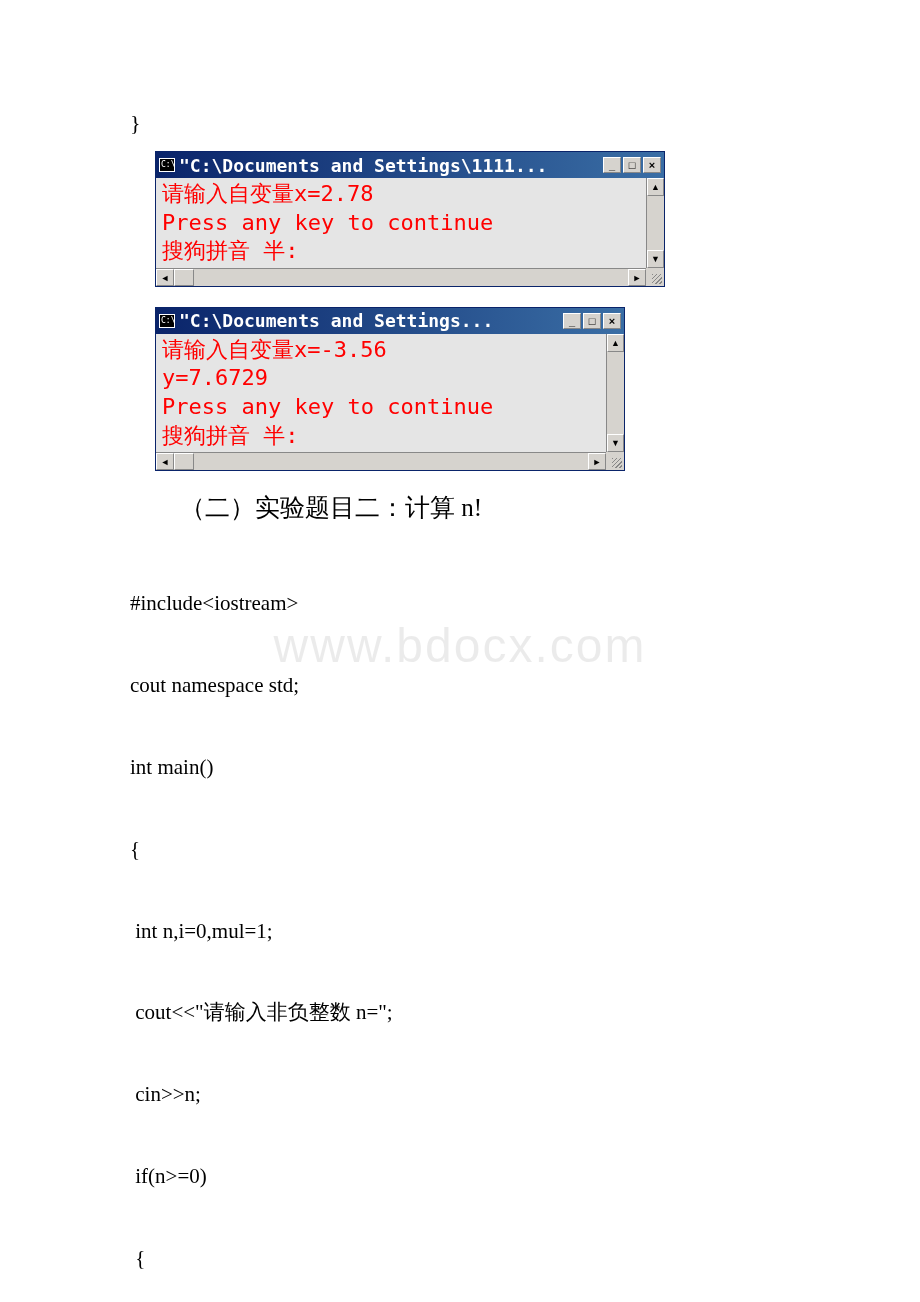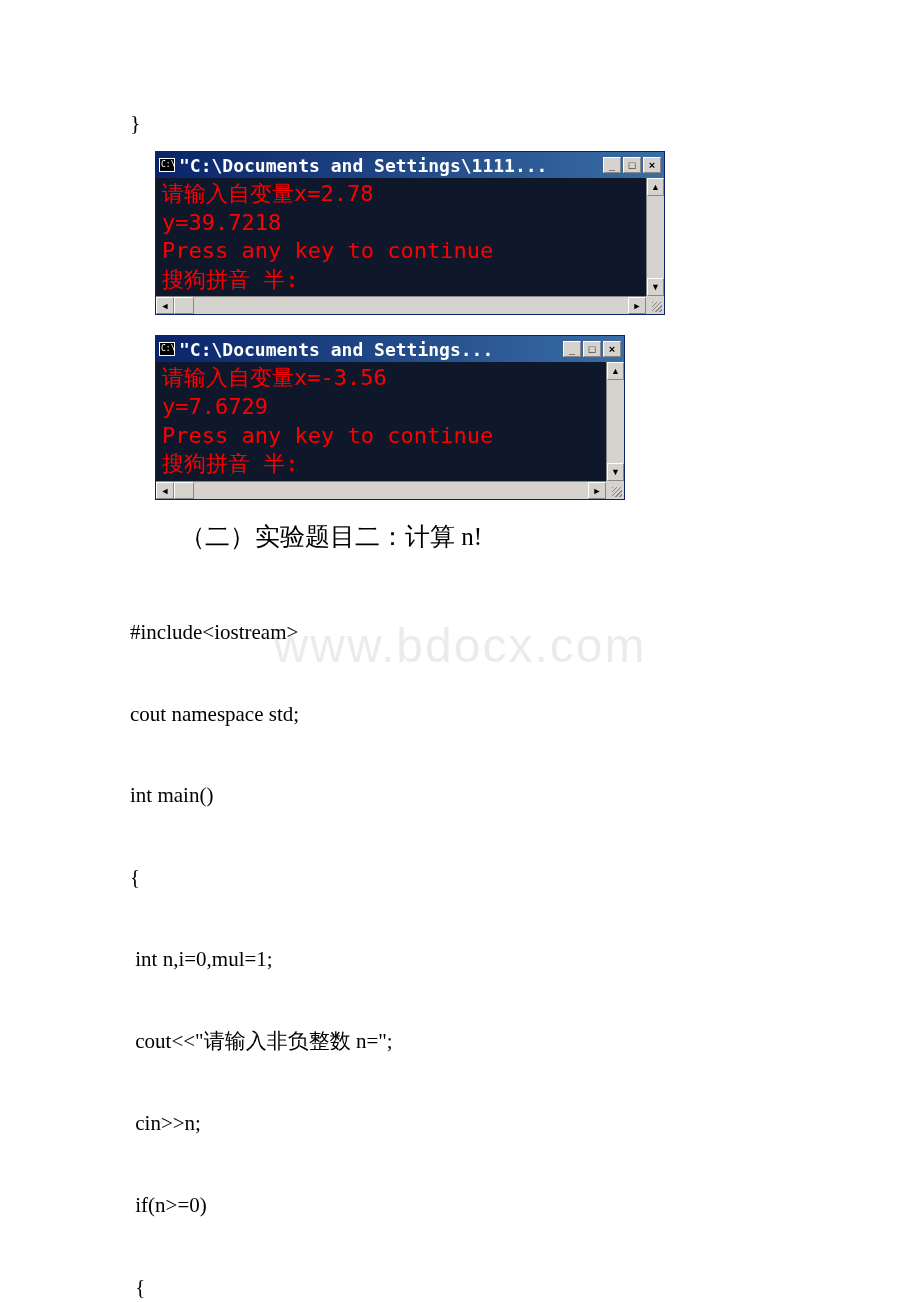--- a/index.html
+++ b/index.html
@@ -69,21 +69,21 @@
     text-align: center;
     font-family: sans-serif;
     color: #000;
     font-weight: bold;
   }
   .console-body {
     display: flex;
   }
   .console-content {
     flex: 1;
-    background: #0f172a;
+    background: #e5e5e5;
     padding: 2px 6px;
     font-family: "NSimSun", "SimSun", monospace;
     font-size: 22px;
     color: #ff0000;
     line-height: 1.3;
   }
   .vscroll {
     width: 18px;
     background: #d6d3ce;
     display: flex;
@@ -190,21 +190,20 @@
     <div class="tb-title">"C:\Documents and Settings\1111...</div>
     <div class="tb-buttons">
       <div class="tb-btn">_</div>
       <div class="tb-btn">□</div>
       <div class="tb-btn">×</div>
     </div>
   </div>
   <div class="console-body">
     <div class="console-content">
       <div>请输入自变量x=2.78</div>
-      <div>y=39.7218</div>
       <div>Press any key to continue</div>
       <div>搜狗拼音 半:</div>
     </div>
     <div class="vscroll">
       <div class="vscroll-btn">▲</div>
       <div class="vscroll-btn">▼</div>
     </div>
   </div>
   <div class="hscroll-row">
     <div class="hscroll">

